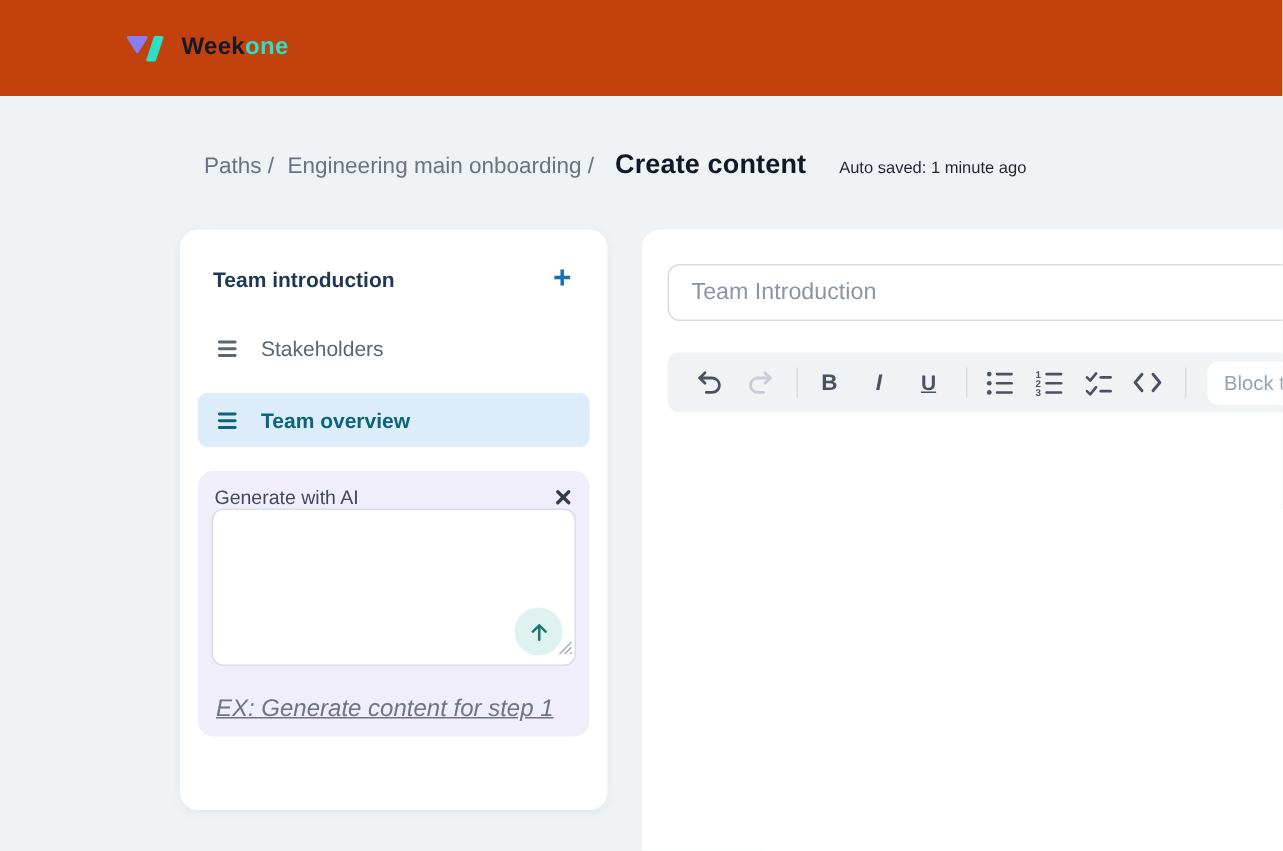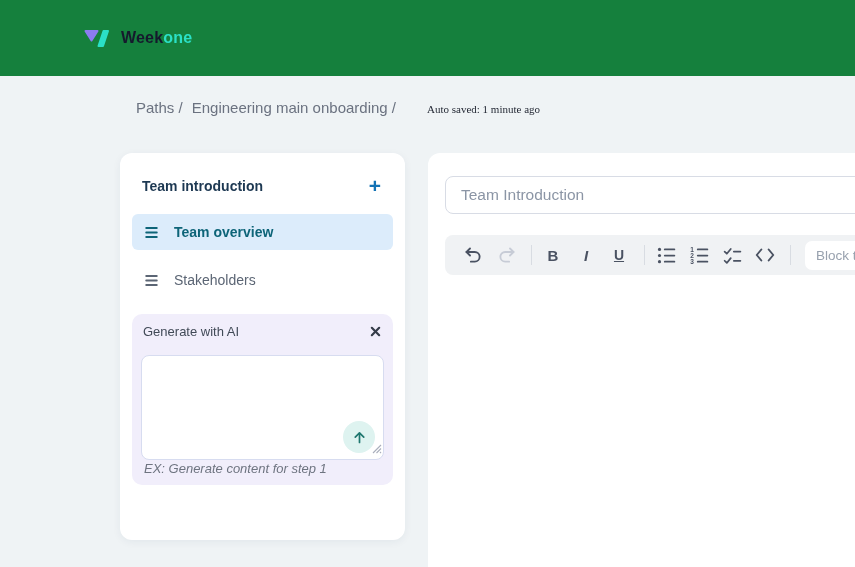--- a/index.html
+++ b/index.html
@@ -1,49 +1,49 @@
 <!DOCTYPE html>
 <html><head>
 <meta charset="utf-8">
 <style>
   * { margin:0; padding:0; box-sizing:border-box; }
   html,body { width:855px; height:567px; overflow:hidden; }
   body { font-family:"Liberation Sans","DejaVu Sans",sans-serif; background:#eff3f5; position:relative; color:#1f2937; }
 
   
-  .header { position:absolute; top:0; left:0; width:855px; height:76px; background:#15803d; display:flex; align-items:center; padding-left:84px; }
+  .header { position:absolute; top:0; left:0; width:855px; height:64px; background:#c2410c; display:flex; align-items:center; padding-left:84px; }
   .logo { display:flex; align-items:center; gap:9px; cursor:pointer; }
   .logo-text { font-size:16px; font-weight:700; color:#15192d; letter-spacing:.2px; }
   .logo-text .accent { color:#2be0c7; }
 
   
   .breadcrumb { position:absolute; top:99px; left:136px; display:flex; align-items:baseline; white-space:nowrap; }
   .crumb { font-size:15px; color:#6b7280; margin-right:9px; cursor:pointer; }
   .crumb-current { font-size:18px; font-weight:700; color:#111827; margin-left:5px; letter-spacing:.1px; }
-  .autosave { font-size:11px; color:#1f2430; margin-left:22px; font-weight:500;font-family:Liberation Serif, serif; }
+  .autosave { font-size:11px; color:#1f2430; margin-left:22px; font-weight:500; }
 
   
   .sidebar-card { position:absolute; left:120px; top:153px; width:285px; height:387px; background:#fff; border-radius:12px; box-shadow:0 2px 8px rgba(25,45,80,.06); padding:12px; }
   .sidebar-head { display:flex; align-items:center; justify-content:space-between; padding:13px 12px 0 10px; margin-bottom:20px; }
   .sidebar-title { font-size:14px; font-weight:700; color:#1d3852; }
   .add-btn { color:#1272b5; font-size:21px; font-weight:700; line-height:16px; cursor:pointer; }
   .step-item { display:flex; align-items:center; gap:15px; height:36px; border-radius:6px; padding:0 12px; margin-bottom:12px; color:#5b6574; font-size:14px; cursor:pointer; }
   .step-item.selected { background:#dcecfb; color:#0d6478; font-weight:700; }
   .drag-icon { display:flex; flex-shrink:0; }
 
   
   .ai-panel { margin-top:16px; background:#f1eefb; border-radius:10px; padding:9px; }
-  .ai-head { display:flex; justify-content:space-between; align-items:center; padding:1px 3px 16px 2px;text-align:right; }
+  .ai-head { display:flex; justify-content:space-between; align-items:center; padding:1px 3px 0 2px;text-align:right; }
   .ai-title { font-size:13px; color:#414a57; }
   .ai-close { cursor:pointer; display:flex; color:#353c49; }
   .ai-textarea-wrap { position:relative; }
   .ai-input { width:100%; height:105px; background:#fff; border:1px solid #d7dcf0; border-radius:8px; resize:none; padding:8px 10px; font-family:"Liberation Sans",sans-serif; font-size:13px; color:#374151; outline:none; display:block; }
   .send-btn { position:absolute; right:9px; bottom:7px; width:32px; height:32px; border-radius:50%; background:#def3f0; display:flex; align-items:center; justify-content:center; cursor:pointer; }
   .resize-handle { position:absolute; right:2px; bottom:2px; pointer-events:none; }
-  .ai-hint { margin-top:1px; font-size:13px; font-style:italic; color:#6e7480; padding-left:3px; }
+  .ai-hint { margin-top:20px; font-size:16px; font-style:italic; color:#6e7480; padding-left:3px;text-decoration:underline; }
 
   
   .editor-card { position:absolute; left:428px; top:153px; width:470px; height:430px; background:#fff; border-radius:12px; padding:23px 17px; }
   .title-input { width:100%; height:38px; border:1px solid #d8dce5; border-radius:8px; padding:0 15px; font-family:"Liberation Sans",sans-serif; font-size:15.5px; color:#8b95a5; background:#fff; outline:none; display:block; }
   .toolbar { margin-top:21px; height:40px; background:#f0f2f4; border-radius:8px; display:flex; align-items:center; padding:0 16px; }
   .tb-btn { width:24px; height:24px; margin-right:9px; color:#4a5262; display:flex; align-items:center; justify-content:center; cursor:pointer; flex-shrink:0; }
   .tb-btn.disabled { color:#c7ccd6; }
   .tb-divider { width:1px; height:20px; background:#d8dce2; margin:0 9px 0 4px; flex-shrink:0; }
   .tb-bold { font-size:15px; font-weight:800; }
   .tb-italic { font-size:15px; font-weight:700; font-style:italic; }
@@ -61,49 +61,50 @@
         <polygon points="14.5,18 19.5,3 24,3 19,18" fill="#2be0c7" stroke="#2be0c7" stroke-width="2" stroke-linejoin="round"></polygon>
       </svg>
     </span>
     <span class="logo-text"><span>Week</span><span class="accent">one</span></span>
   </div>
 </div>
 
 <div class="breadcrumb">
   <span class="crumb">Paths /</span>
   <span class="crumb">Engineering main onboarding /</span>
+  <span class="crumb-current">Create content</span>
   <span class="autosave">Auto saved: 1 minute ago</span>
 </div>
 
 <div class="sidebar-card">
   <div class="sidebar-head">
     <span class="sidebar-title">Team introduction</span>
     <span class="add-btn">+</span>
+  </div>
+
+  <div class="step-item">
+    <span class="drag-icon">
+      <svg width="15" height="15" viewBox="0 0 20 20" fill="none" stroke="currentColor" stroke-width="2.6" stroke-linecap="round">
+        <line x1="3" y1="4" x2="17" y2="4"></line>
+          <line x1="3" y1="10" x2="17" y2="10"></line>
+          <line x1="3" y1="16" x2="17" y2="16"></line>
+      </svg>
+    </span>
+    <span>Stakeholders</span>
   </div>
 
   <div class="step-item selected">
     <span class="drag-icon">
       <svg width="15" height="15" viewBox="0 0 20 20" fill="none" stroke="currentColor" stroke-width="2.6" stroke-linecap="round">
         <line x1="3" y1="4" x2="17" y2="4"></line>
           <line x1="3" y1="10" x2="17" y2="10"></line>
           <line x1="3" y1="16" x2="17" y2="16"></line>
       </svg>
     </span>
     <span>Team overview</span>
-  </div>
-
-  <div class="step-item">
-    <span class="drag-icon">
-      <svg width="15" height="15" viewBox="0 0 20 20" fill="none" stroke="currentColor" stroke-width="2.6" stroke-linecap="round">
-        <line x1="3" y1="4" x2="17" y2="4"></line>
-          <line x1="3" y1="10" x2="17" y2="10"></line>
-          <line x1="3" y1="16" x2="17" y2="16"></line>
-      </svg>
-    </span>
-    <span>Stakeholders</span>
   </div>
 
 
   <div class="ai-panel">
     <div class="ai-head">
       <span class="ai-title">Generate with AI</span>
       <span class="ai-close">
         <svg width="11" height="11" viewBox="0 0 12 12" stroke="currentColor" stroke-width="2.4" stroke-linecap="round">
           <line x1="2" y1="2" x2="10" y2="10"></line>
             <line x1="10" y1="2" x2="2" y2="10"></line>

